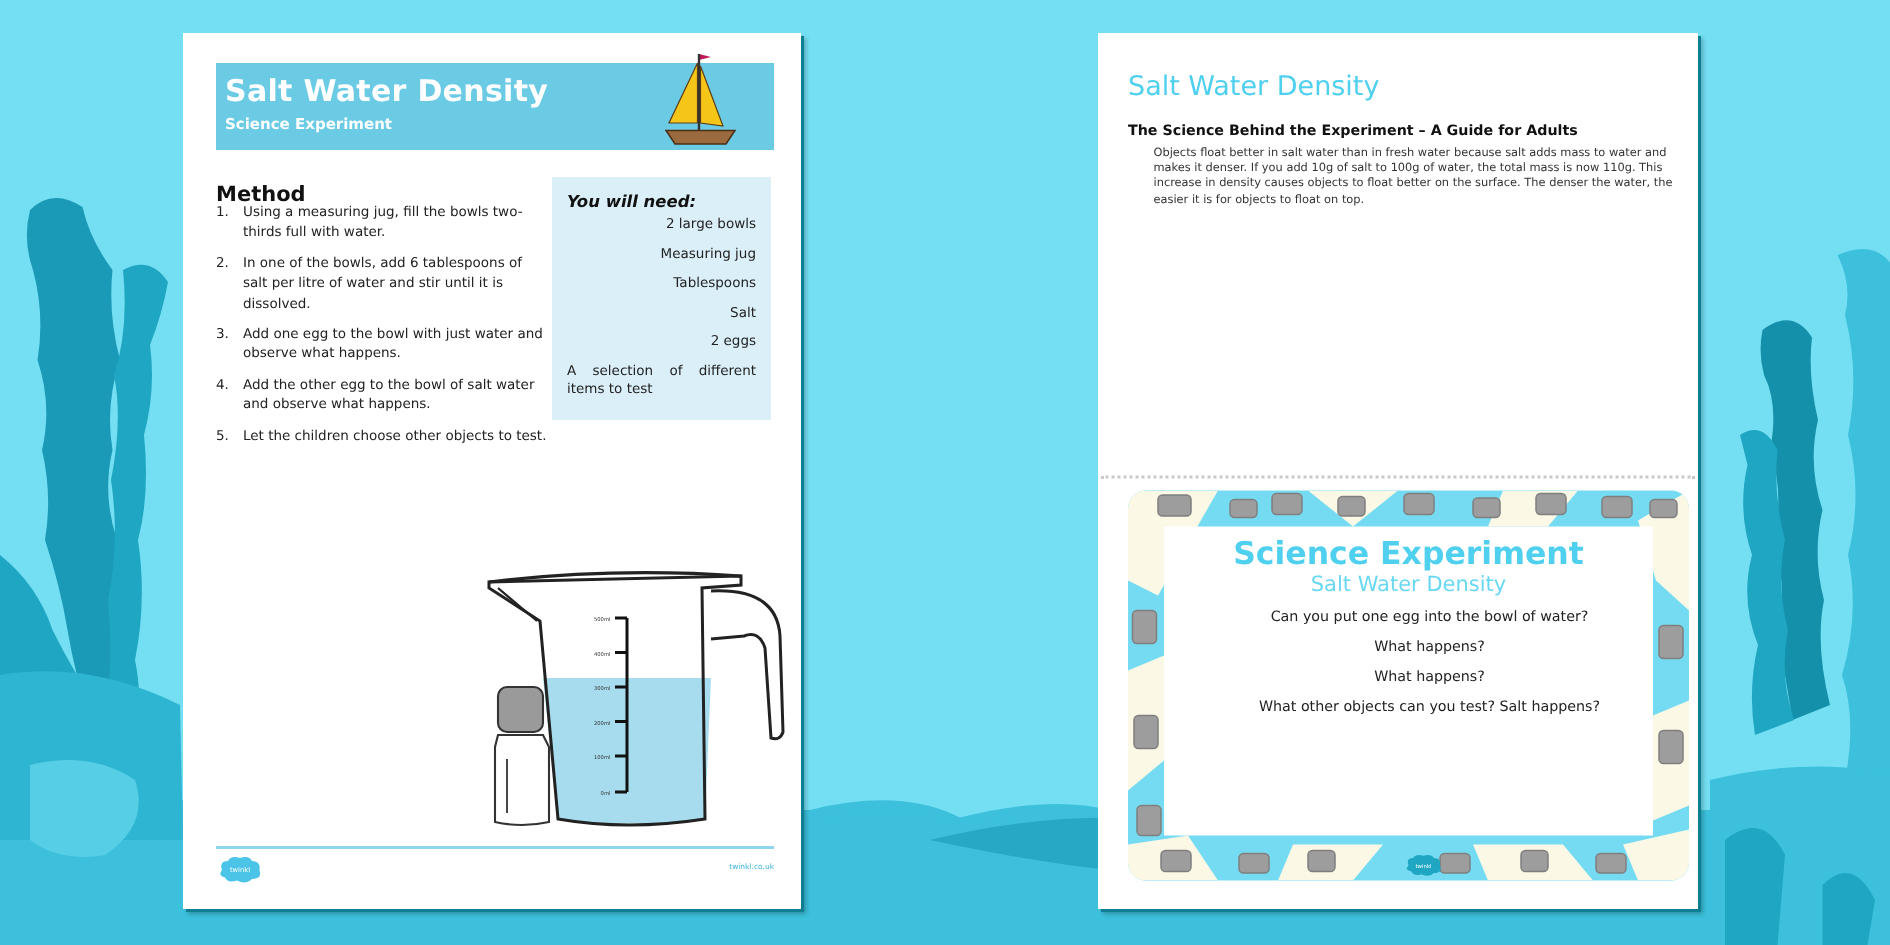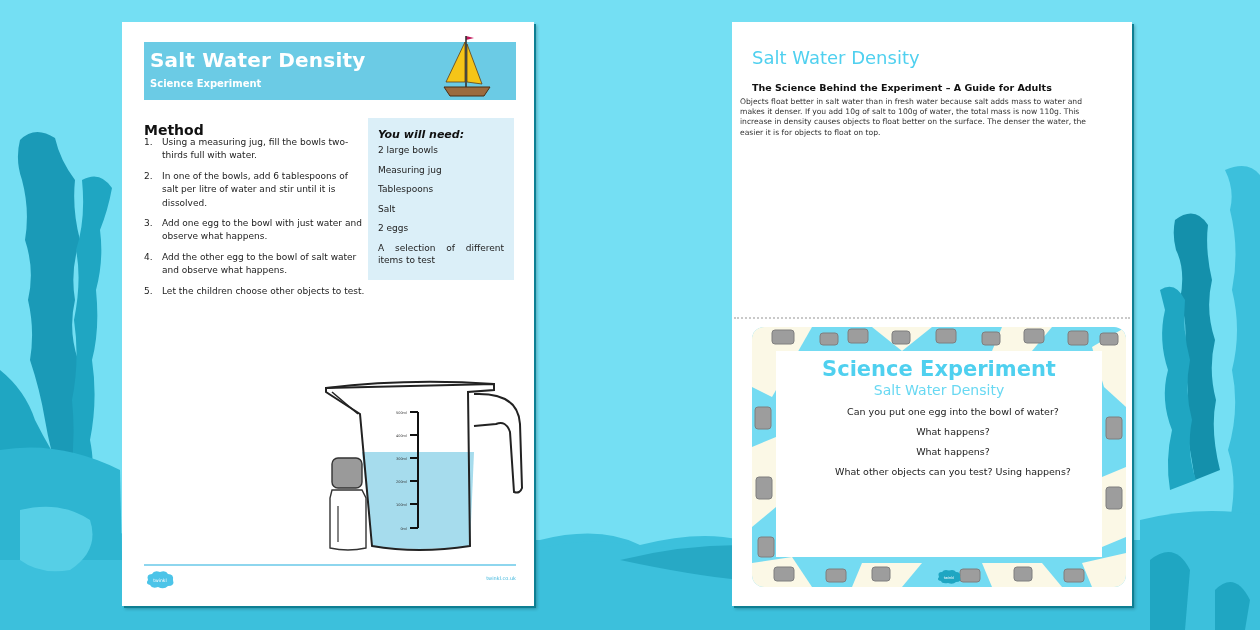--- a/index.html
+++ b/index.html
@@ -47,21 +47,21 @@
     .method-list li { display: flex; margin-bottom: 7px; }
     .method-list .num { width: 18px; flex-shrink: 0; }
     .method-list .txt { flex: 1; }
 
     .needs-box {
       position: absolute; left: 246px; top: 96px; width: 146px; height: 162px;
       background: #dbeff8; padding: 10px 10px;
       font-size: 9px; color: #222;
     }
     .needs-title { font-weight: bold; font-size: 11px; color: #111; margin-bottom: 3px; font-style: italic; }
-    .needs-item { margin-bottom: 7.5px; line-height: 12px; }
+    .needs-item { margin-bottom: 7.5px; line-height: 12px; text-align: right; }
     .needs-item.last { text-align: justify; text-align-last: left; }
 
     .jug-svg { position: absolute; left: 196px; top: 352px; width: 206px; height: 186px; }
 
     .footer-rule {
       position: absolute; left: 22px; top: 542px; width: 372px; height: 2px;
       background: #8ed6ee;
     }
     .twinkl-logo { position: absolute; left: 22px; top: 548px; width: 32px; height: 20px; }
     .footer-url {
@@ -72,21 +72,21 @@
     
     .r-title {
       position: absolute; left: 20px; top: 25px;
       font-size: 18px; color: #4fd0ef; font-family: "DejaVu Sans", sans-serif;
     }
     .r-subtitle {
       position: absolute; left: 20px; top: 60px;
       font-weight: bold; font-size: 9.5px; color: #111;
     }
     .r-body {
-      position: absolute; left: 8px; top: 75px; width: 366px;
+      position: absolute; left: 37px; top: 75px; width: 366px;
       font-size: 7.6px; color: #333; line-height: 10.2px;
     }
     .dotted-rule {
       position: absolute; left: 2px; top: 295px; width: 396px;
       border-top: 2px dotted #c9c9c9;
     }
     .poster {
       position: absolute; left: 20px; top: 305px; width: 374px; height: 260px;
       border-radius: 12px; overflow: hidden; background: #74dbf2;
     }
@@ -260,20 +260,20 @@
         <rect x="262" y="240" width="18" height="14" rx="3"></rect>
         <rect x="312" y="242" width="20" height="13" rx="3"></rect>
       </g>
     </svg>
     <div class="poster-inner">
       <div class="poster-title">Science Experiment</div>
       <div class="poster-sub">Salt Water Density</div>
       <div class="poster-q">Can you put one egg into the bowl of water?</div>
       <div class="poster-q">What happens?</div>
       <div class="poster-q">What happens?</div>
-      <div class="poster-q">What other objects can you test? Using happens?</div>
+      <div class="poster-q">What other objects can you test? Salt happens?</div>
     </div>
     <svg class="poster-logo" viewBox="0 0 26 16">
       <path d="M3 8 Q1 3 6 3 Q8 0 13 1.5 Q18 0 20 3 Q25 3 24 8 Q26 13 20 13 Q17 16 12 14 Q6 15 5 12 Q0 11 3 8 Z" fill="#1fa6c2"></path>
       <text x="13" y="9.5" font-size="3.6" fill="#fff" text-anchor="middle" font-family="DejaVu Sans, sans-serif">twinkl</text>
     </svg>
   </div>
 </div>
 
 </body></html>

